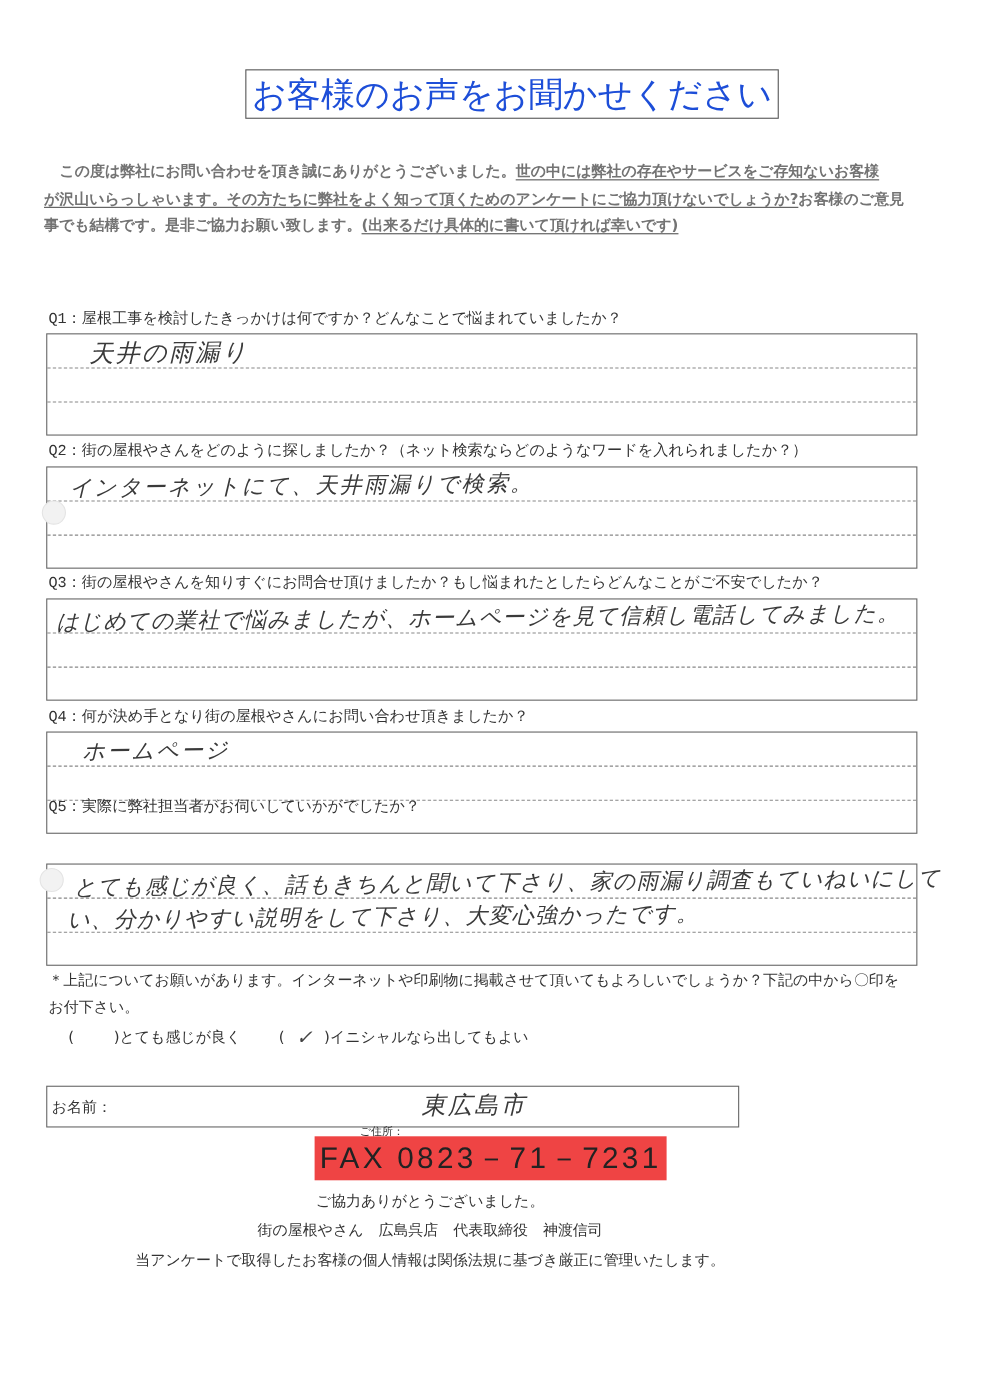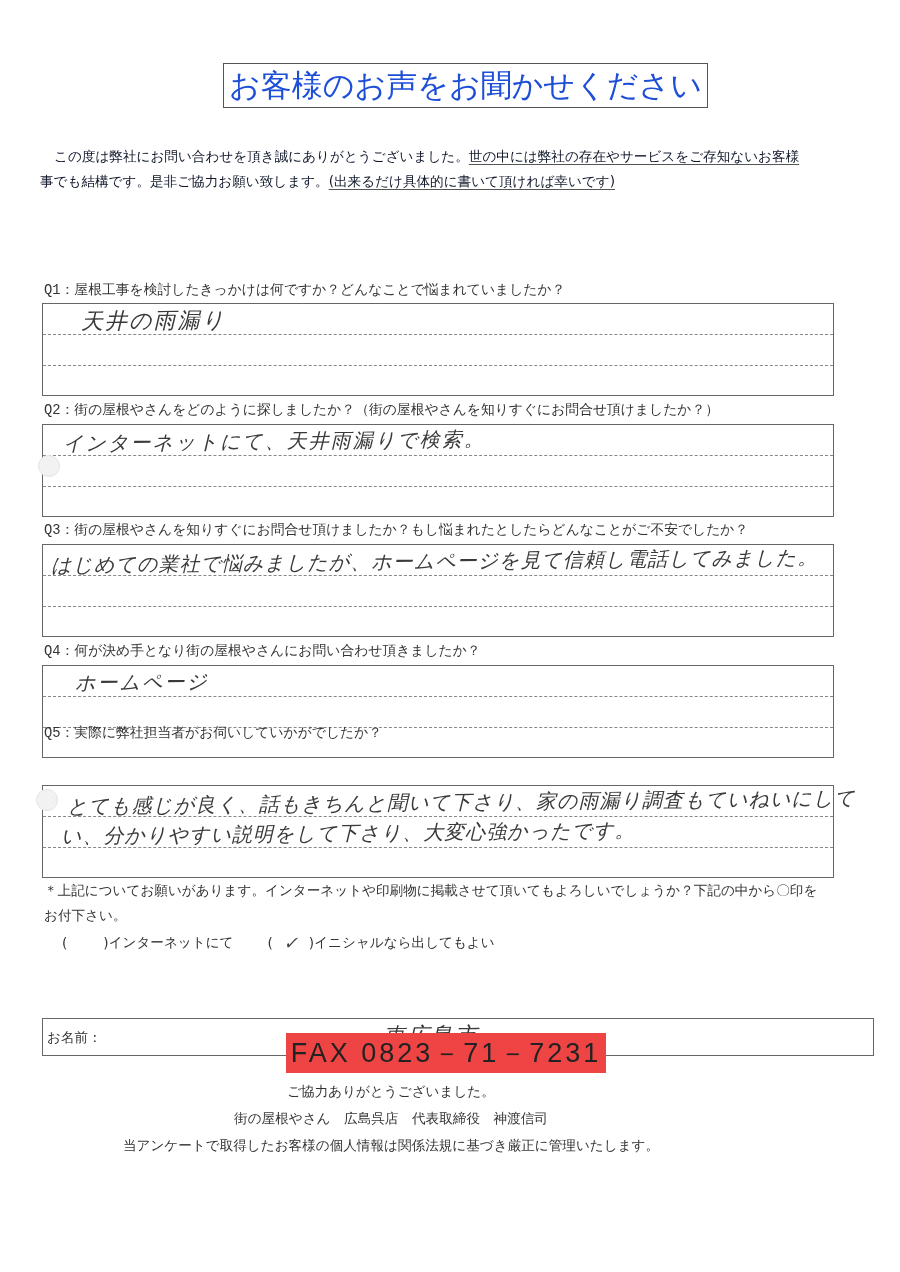--- a/index.html
+++ b/index.html
@@ -7,21 +7,21 @@
   body { position: relative; font-family: "DejaVu Sans", "Liberation Sans", sans-serif; color: #2a2a2a; }
 
   .title-box {
     position: absolute; left: 203px; top: 63px; width: 485px; height: 45px;
     border: 1.5px solid #555; display: flex; align-items: center; justify-content: center;
     font-size: 31px; letter-spacing: 0px; color: #1d4ed8; font-weight: normal; margin-left: 20px;
   }
 
   .intro {
     position: absolute; left: 40px; top: 144px; width: 820px;
-    font-size: 13.6px; line-height: 24.5px; color: #0f172a;
+    font-size: 13.6px; line-height: 24.5px; color: #737373; font-weight: bold;
   }
   .intro .ul { text-decoration: underline; text-underline-offset: 3px; text-decoration-color: #555; }
   .intro .indent { display: inline-block; width: 14px; }
 
   .q-label {
     position: absolute; left: 44px; font-size: 13.8px; color: #333; white-space: nowrap; font-family: Liberation Mono, monospace;
   }
 
   .answer-box {
     position: absolute; left: 42px; width: 792px; height: 93px;
@@ -46,21 +46,21 @@
   }
 
   .note { position: absolute; left: 44px; font-size: 13.6px; color: #333; white-space: nowrap; }
 
   .choice-row { position: absolute; left: 62px; top: 932px; font-size: 13.6px; color: #333; display: flex; gap: 0; white-space: nowrap; }
   .choice { display: flex; align-items: center; margin-right: 34px; }
   .paren { display: inline-block; }
   .paren-space { display: inline-block; width: 36px; text-align: center; font-family: "DejaVu Serif", serif; font-style: italic; font-size: 18px; color: #444; }
 
   .name-box {
-    position: absolute; left: 42px; top: 1018px; width: 832px; height: 38px;
+    position: absolute; left: 42px; top: 987px; width: 630px; height: 38px;
     border: 1.5px solid #666;
   }
   .name-label { position: absolute; left: 4px; top: 10px; font-size: 13.6px; color: #333; }
   .addr-label { position: absolute; left: 284px; top: 10px; font-size: 10px; color: #333; margin-top: 24px; }
   .addr-value { position: absolute; left: 340px; top: 2px; font-size: 22px; }
 
   .fax {
     position: absolute; left: 286px; top: 1033px; width: 320px; height: 40px;
     background: #ef4444; display: flex; align-items: center; justify-content: center;
     font-family: Liberation Sans, sans-serif; font-size: 27px;
@@ -69,31 +69,32 @@
 
   .footer-line { position: absolute; left: 0; width: 782px; text-align: center; font-size: 13.6px; color: #333; }
 </style>
 </head>
 <body>
 
 <div class="title-box">お客様のお声をお聞かせください</div>
 
 <div class="intro">
   <div><span class="indent"></span><span>この度は弊社にお問い合わせを頂き誠にありがとうございました。</span><span class="ul">世の中には弊社の存在やサービスをご存知ないお客様</span></div>
+  <div><span class="ul">が沢山いらっしゃいます。その方たちに弊社をよく知って頂くためのアンケートにご協力頂けないでしょうか?</span><span>お客様のご意見</span></div>
   <div><span>事でも結構です。是非ご協力お願い致します。</span><span class="ul">(出来るだけ具体的に書いて頂ければ幸いです)</span></div>
 </div>
 
 <div class="q-label" style="top:281px">Q1：屋根工事を検討したきっかけは何ですか？どんなことで悩まれていましたか？</div>
 <div class="answer-box" style="top:303px">
   <div class="dash d1"></div>
   <div class="dash d2"></div>
   <div class="hand" style="left:38px; top:2px; font-size:22px;">天井の雨漏り</div>
 </div>
 
-<div class="q-label" style="top:401px">Q2：街の屋根やさんをどのように探しましたか？（街の屋根やさんを知りすぐにお問合せ頂けましたか？）</div>
+<div class="q-label" style="top:401px">Q2：街の屋根やさんをどのように探しましたか？（ネット検索ならどのようなワードを入れられましたか？）</div>
 <div class="answer-box" style="top:424px">
   <div class="dash d1"></div>
   <div class="dash d2"></div>
   <div class="hand" style="left:20px; top:3px;">インターネットにて、天井雨漏りで検索。</div>
 </div>
 <div class="hole" style="left:38px; top:455px"></div>
 
 <div class="q-label" style="top:521px">Q3：街の屋根やさんを知りすぐにお問合せ頂けましたか？もし悩まれたとしたらどんなことがご不安でしたか？</div>
 <div class="answer-box" style="top:544px">
   <div class="dash d1"></div>
@@ -118,21 +119,21 @@
 <div class="hole" style="left:36px; top:789px"></div>
 
 <div class="note" style="top:882px">＊上記についてお願いがあります。インターネットや印刷物に掲載させて頂いてもよろしいでしょうか？下記の中から〇印を</div>
 <div class="note" style="top:907px">お付下さい。</div>
 
 <div class="choice-row">
   <div class="choice">
     <span class="paren">(</span>
     <span class="paren-space"></span>
     <span class="paren">)</span>
-    <span>インターネットにて</span>
+    <span>とても感じが良く</span>
   </div>
   <div class="choice">
     <span class="paren">(</span>
     <span class="paren-space">✓</span>
     <span class="paren">)</span>
     <span>イニシャルなら出してもよい</span>
   </div>
 </div>
 
 <div class="name-box">

